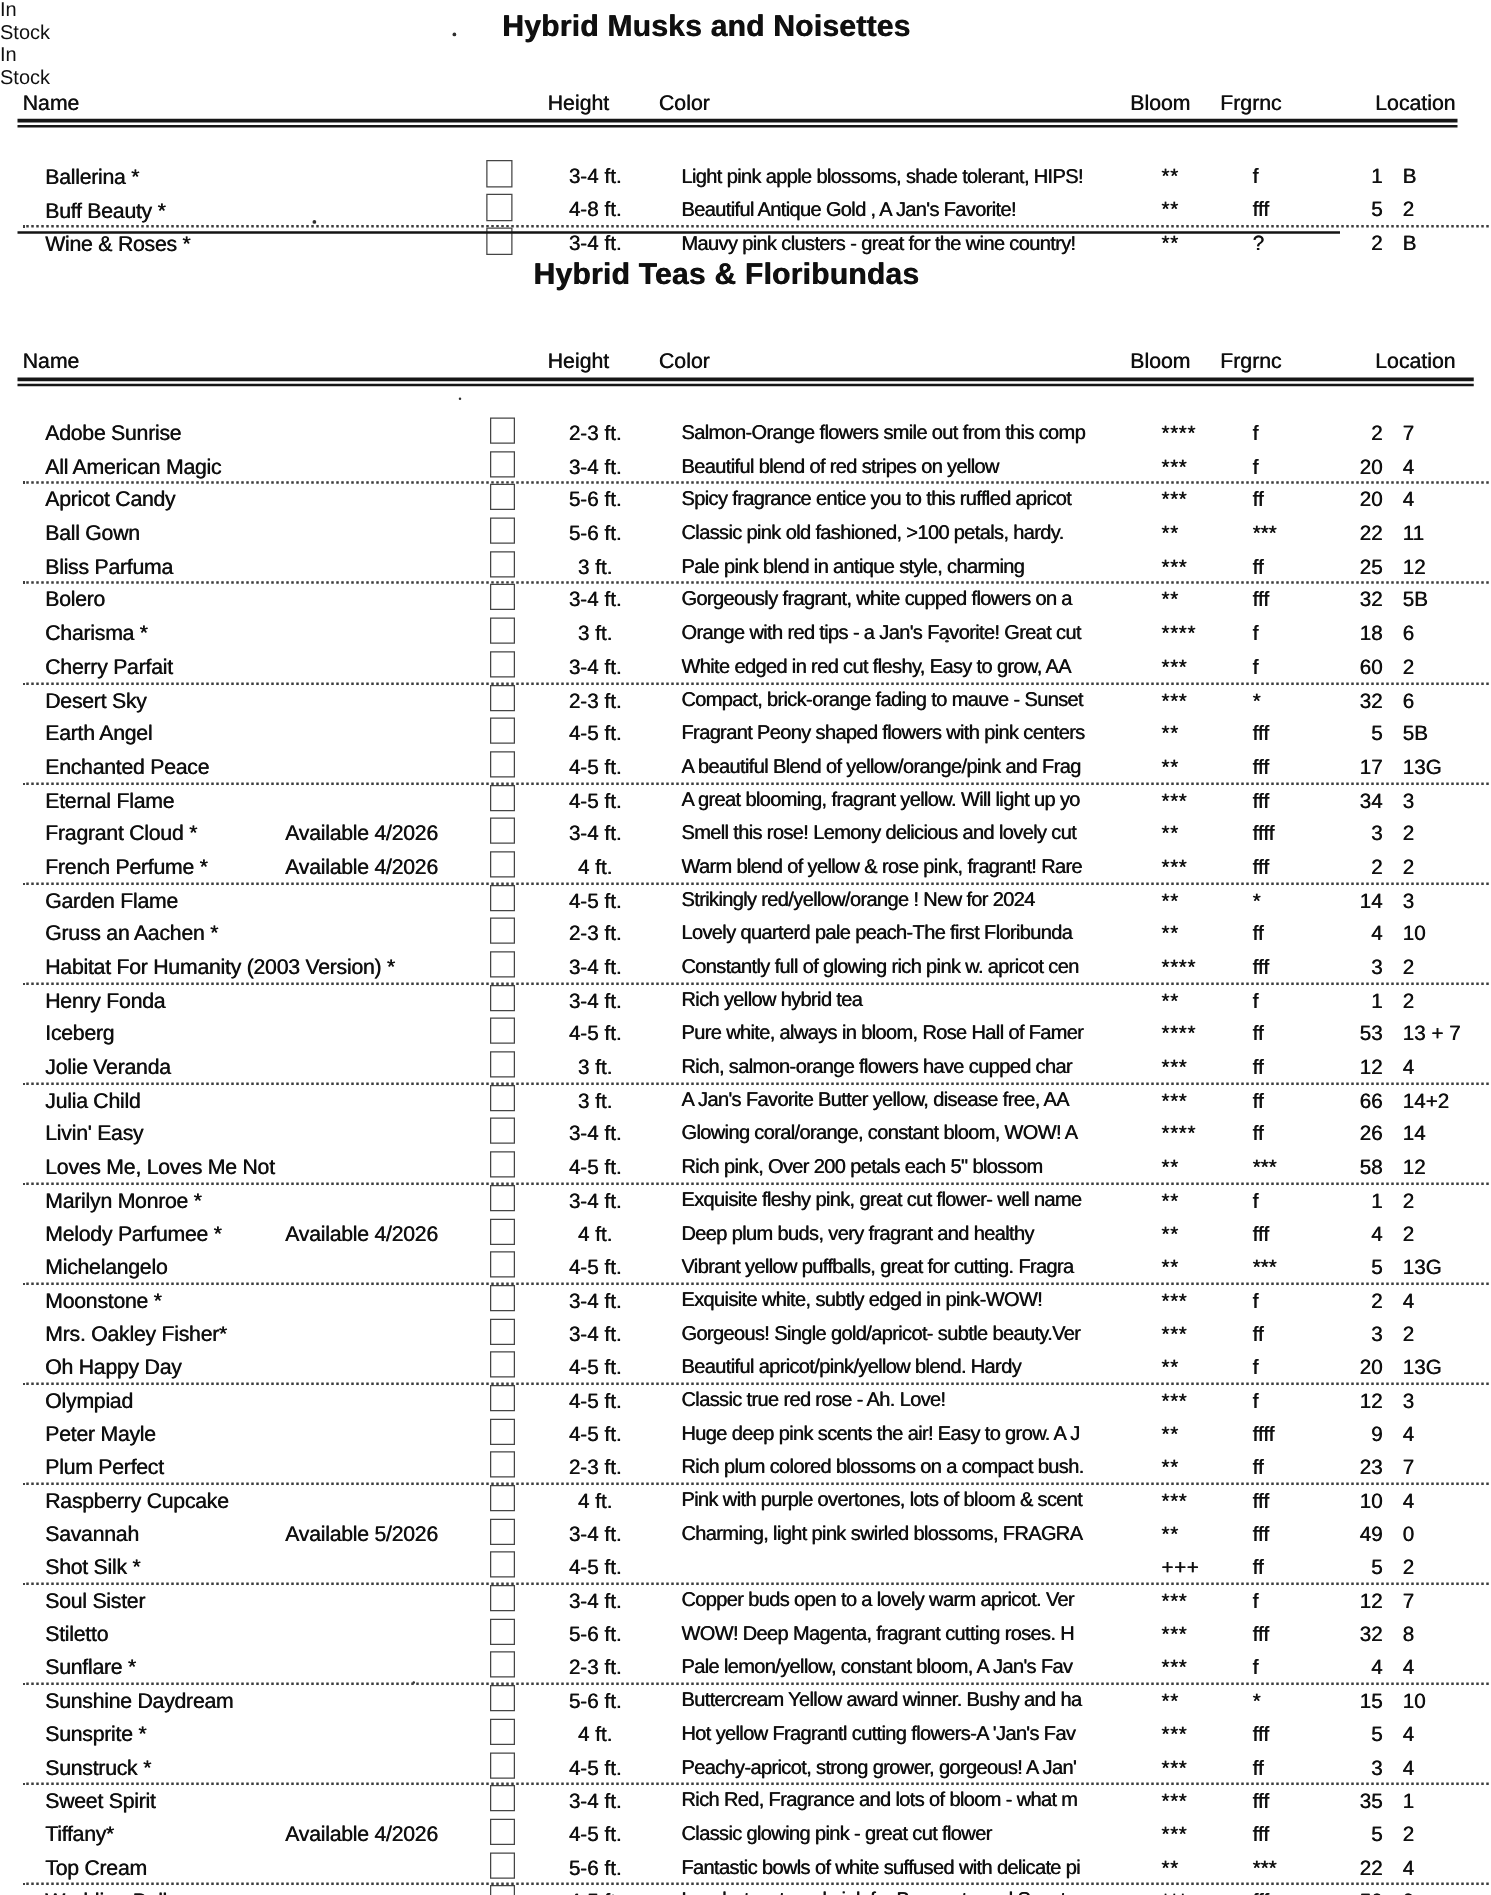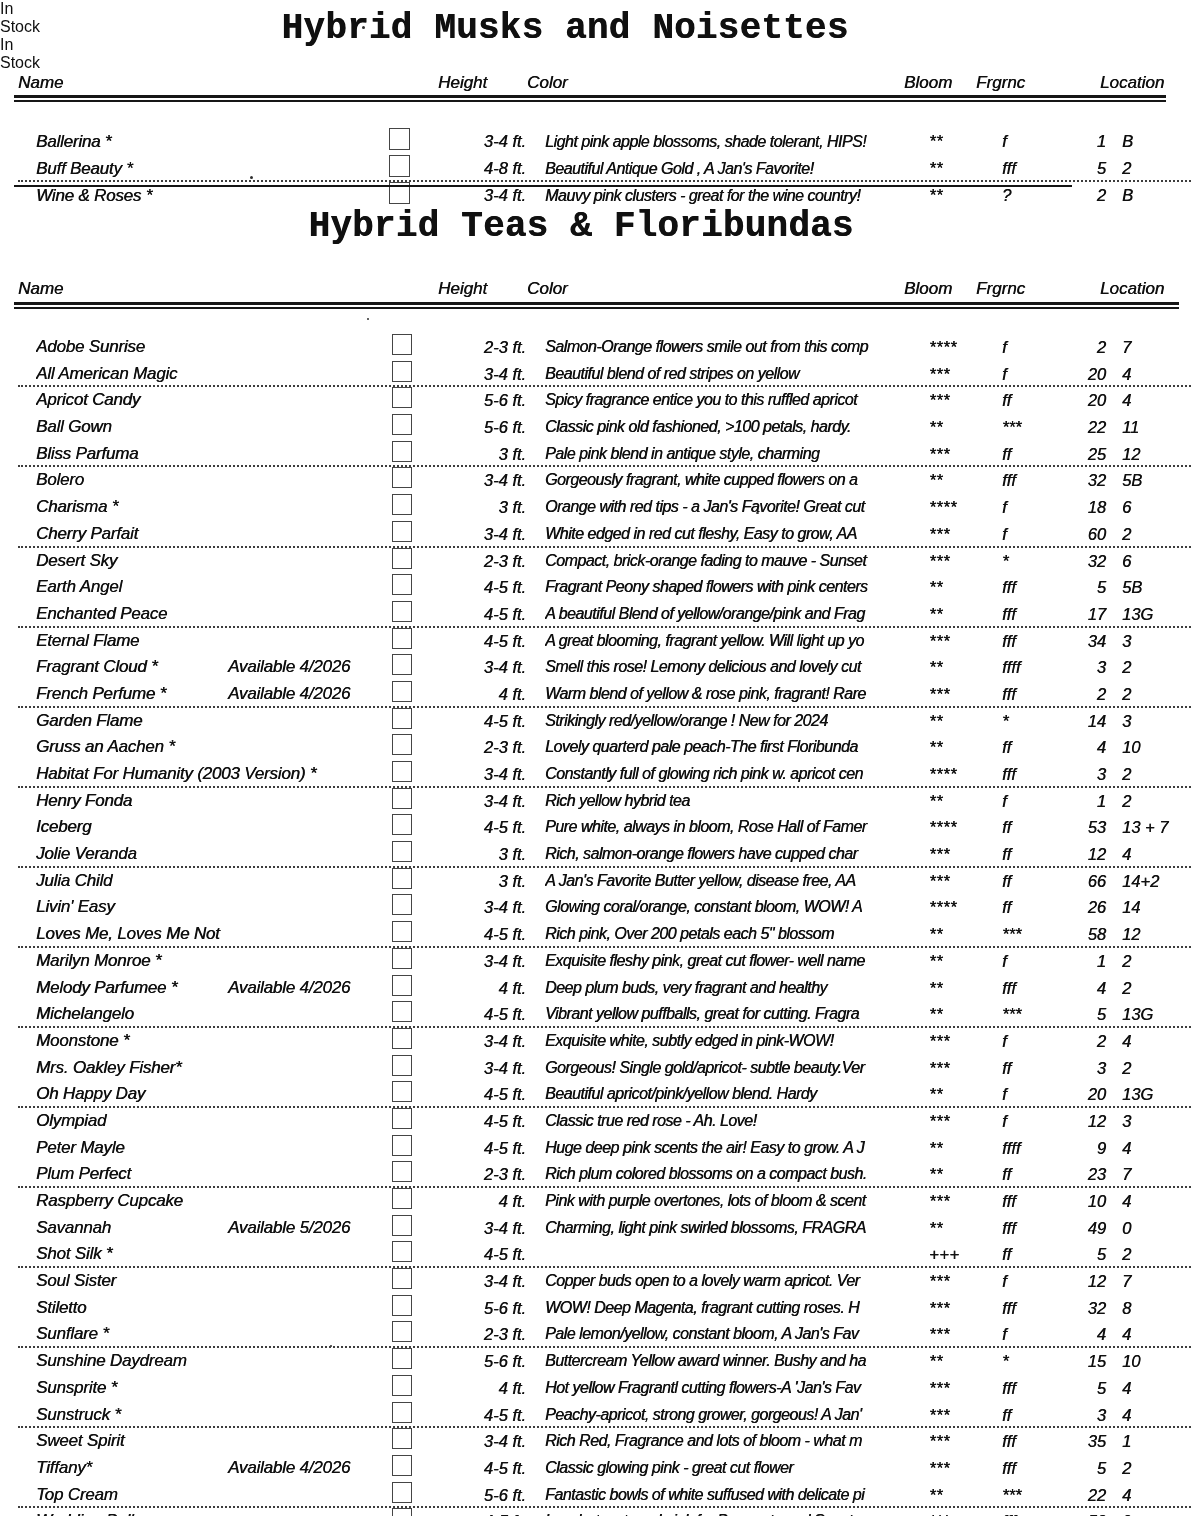--- a/index.html
+++ b/index.html
@@ -5,29 +5,28 @@
   html,body { margin:0; padding:0; background:#e8e8e8; }
   .page {
     position:relative;
     width:1193px; height:1516px;
     margin:0 auto;
     background:#ffffff;
     font-family:"Liberation Sans","DejaVu Sans",sans-serif;
     color:#101010;
     overflow:hidden;
   }
-  .ink { text-shadow: 0.4px 0 0 currentColor; font-style: italic; }
+  .ink { text-shadow: 0.4px 0 0 currentColor; }
   .title {
     position:absolute; left:0; width:1130px;
     text-align:center;
-    font-size:36px; font-weight:bold;
+    font-size:24px; font-weight:bold;
     letter-spacing:0.2px;
     text-shadow: 0.5px 0 0 currentColor;
     white-space:nowrap;
-    font-family:Liberation Mono, monospace;
   }
   #title1 { top:8px; }
   #title2 { top:206px;margin-left:16px; }
 
   .hdr-line { position:absolute; left:0; width:100%; height:21px; line-height:21px; font-size:17px; }
   .hdr-line span { position:absolute; white-space:nowrap; }
   .h-name    { left:18px; }
   .h-height  { left:438px; }
   .h-color   { left:527px; }
   .h-bloom   { left:904px; }
@@ -50,21 +49,21 @@
   .row > div { position:absolute; top:0; bottom:0; white-space:nowrap; }
   .c-name   { left:18px;  width:350px; font-size:17px; letter-spacing:-0.2px; overflow:hidden; }
   .c-note   { left:210px; font-size:17px; letter-spacing:-0.2px;text-align:right; }
   .c-box {
     top:2px; bottom:auto;
     left:374px; width:20px; height:21px;
     border:1.4px solid #454545; background:#fff;
     box-sizing:border-box;
   }
   #t1-rows .c-box { left:371px; width:21px; height:22px; }
-  .c-height { left:408px; width:100px; text-align:right; }
+  .c-height { left:408px; width:100px; text-align:center; }
   .c-color  { left:527px; width:383px; overflow:hidden; font-size:16px; letter-spacing:-0.5px; }
   .c-bloom  { left:911px; width:60px; letter-spacing:0.5px; }
   .c-frgrnc { left:984px; width:52px; }
   .c-stock  { left:1036px; width:52px; text-align:right; }
   .c-loc    { left:1104px; width:80px; }
   .speck { position:absolute; background:#2f2f2f; border-radius:50%; }
 </style>
 </head>
 <body>
 

